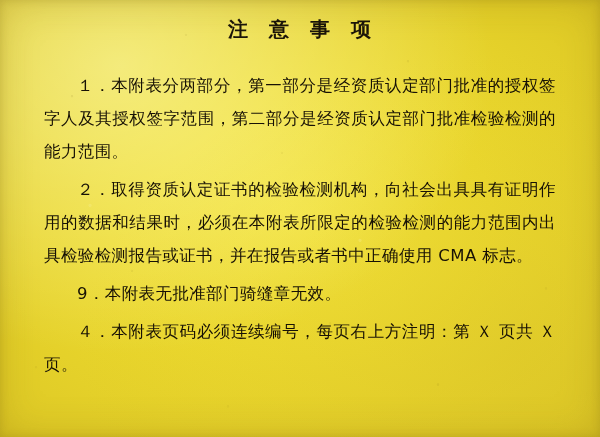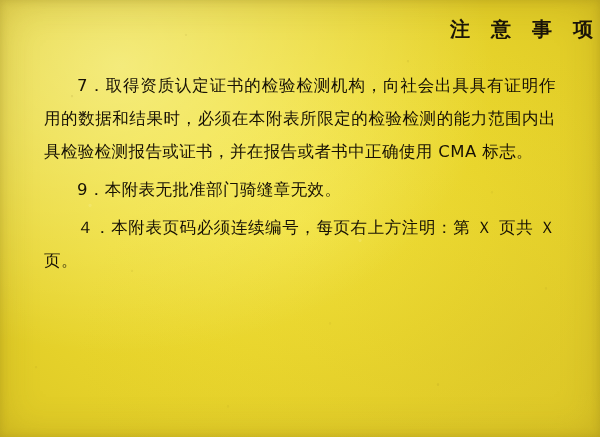--- a/index.html
+++ b/index.html
@@ -53,21 +53,21 @@
     inset: 0;
     pointer-events: none;
     box-shadow: inset 0 0 38px rgba(150,125,20,0.32), inset 0 0 9px rgba(120,100,20,0.25);
   }
   #content {
     position: relative;
     z-index: 2;
     padding: 0;
   }
   .doc-title {
-    text-align: right;
+    text-align: center;
     font-size: 20px;
     font-weight: bold;
     letter-spacing: 7px;
     color: #1a1408;
     margin: 0;
     padding-top: 16px;
     padding-left: 6px;
     font-family: "DejaVu Sans", "Liberation Sans", sans-serif;
   }
   .body-block {
@@ -89,19 +89,20 @@
 </style>
 </head>
 <body>
 
 <div id="page">
   <div id="content">
 
     <h1 class="doc-title">注 意 事 项</h1>
 
     <div class="body-block">
-      <p class="para">7．取得资质认定证书的检验检测机构，向社会出具具有证明作用的数据和结果时，必须在本附表所限定的检验检测的能力范围内出具检验检测报告或证书，并在报告或者书中正确使用 CMA 标志。</p>
+      <p class="para">１．本附表分两部分，第一部分是经资质认定部门批准的授权签字人及其授权签字范围，第二部分是经资质认定部门批准检验检测的能力范围。</p>
+      <p class="para">２．取得资质认定证书的检验检测机构，向社会出具具有证明作用的数据和结果时，必须在本附表所限定的检验检测的能力范围内出具检验检测报告或证书，并在报告或者书中正确使用 CMA 标志。</p>
       <p class="para">9．本附表无批准部门骑缝章无效。</p>
       <p class="para">４．本附表页码必须连续编号，每页右上方注明：第 Ｘ 页共 Ｘ 页。</p>
     </div>
 
   </div>
 </div>
 
 </body></html>

